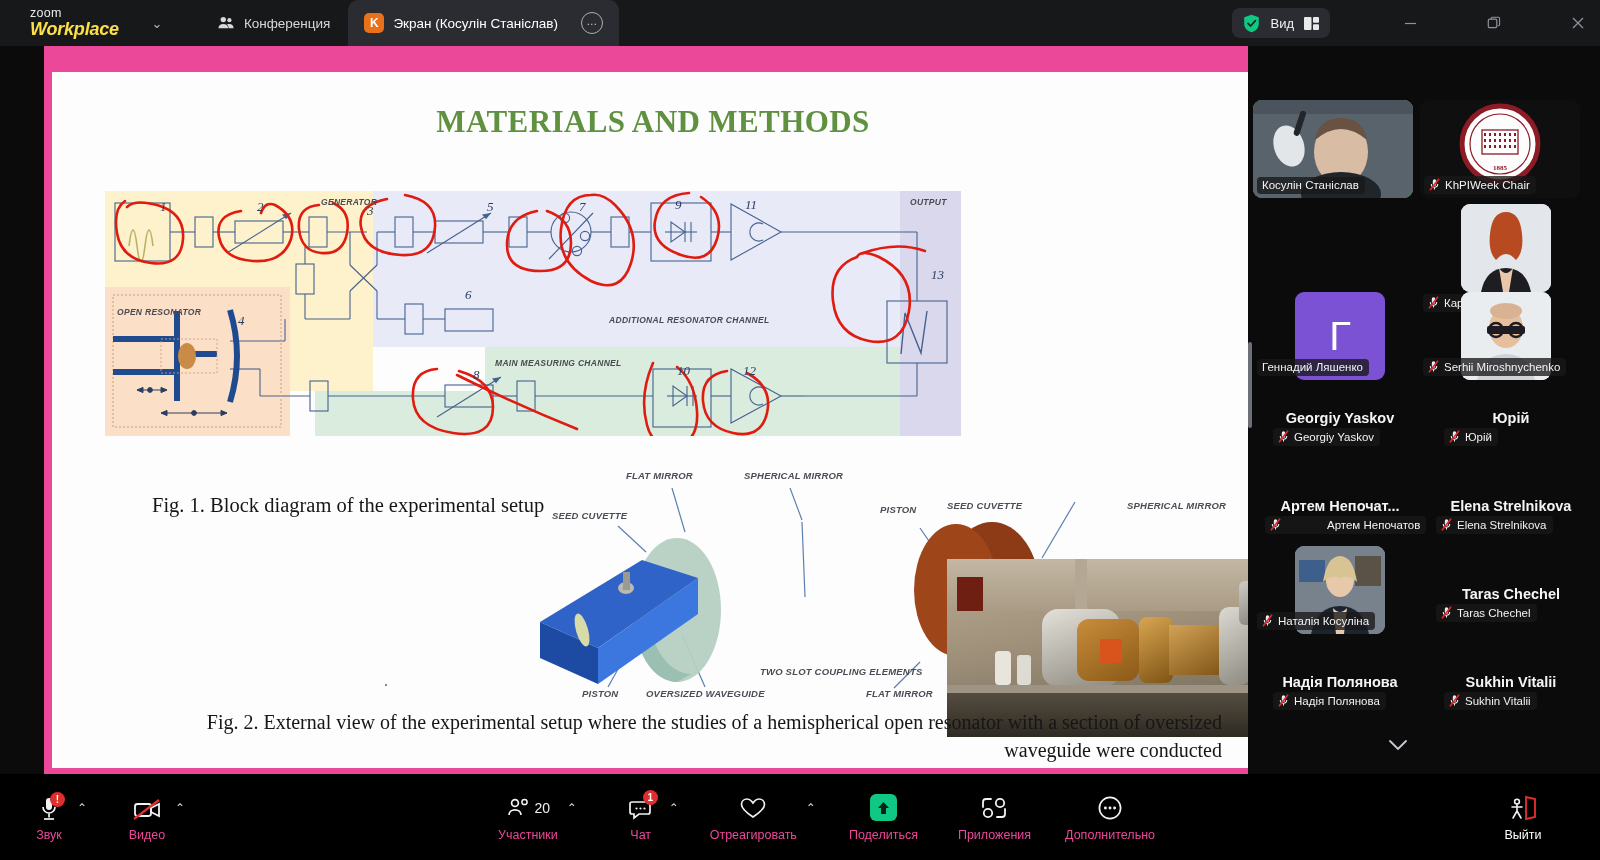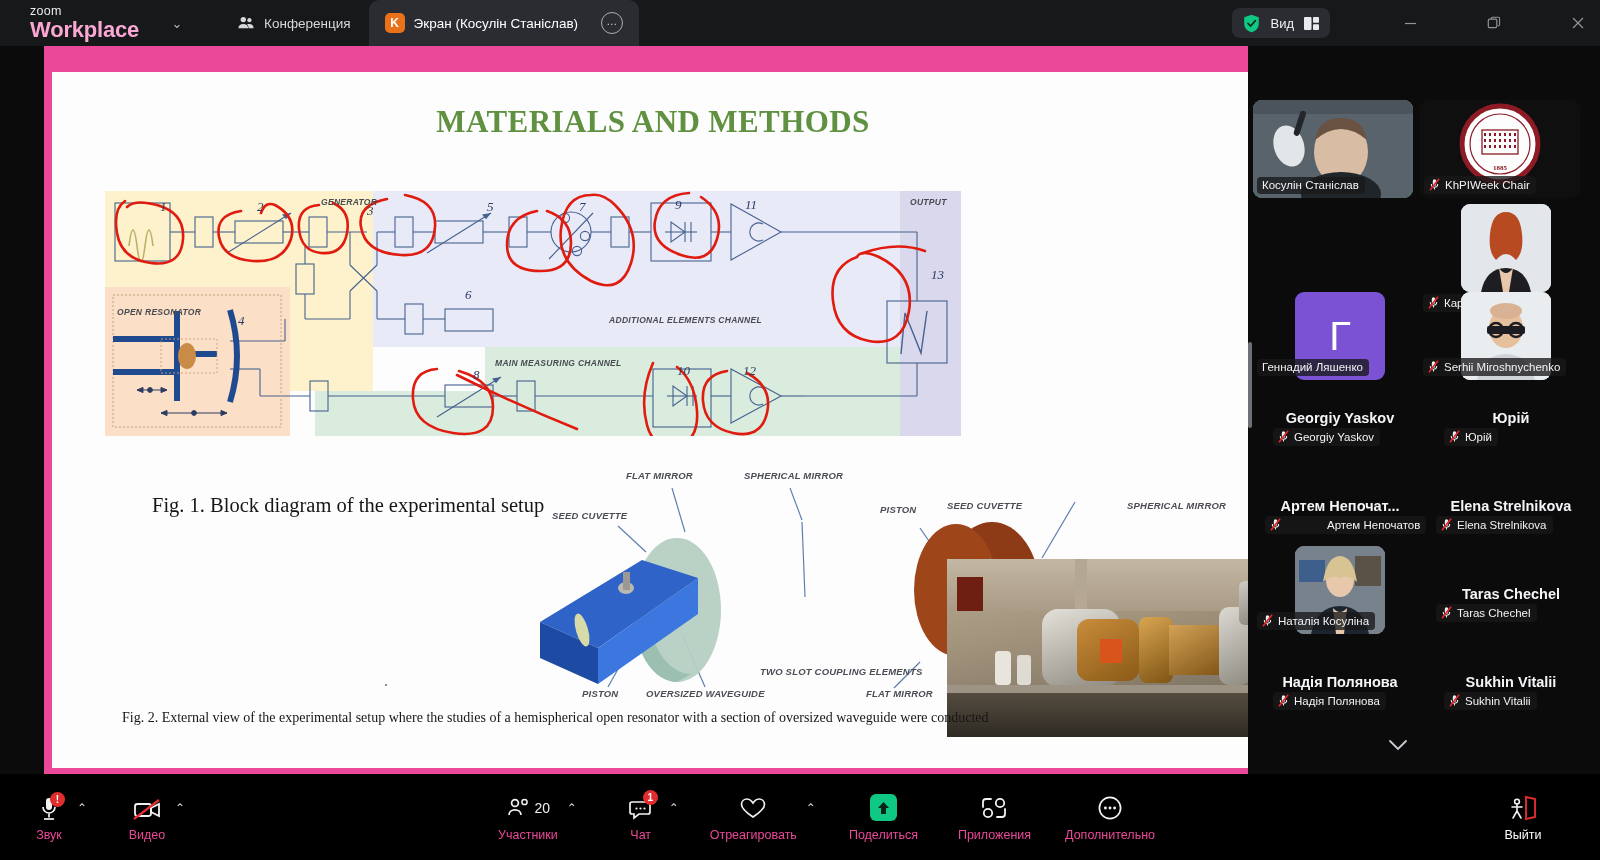--- a/index.html
+++ b/index.html
@@ -16,21 +16,21 @@
   .titlebar {
     position: absolute; left: 0; top: 0; width: 1600px; height: 46px;
     background: #17181a;
     display: flex; align-items: center;
   }
   .zoom-logo {
     display: flex; flex-direction: column; justify-content: center;
     margin-left: 30px; line-height: 1.05;
   }
   .zoom-logo .l1 { font-size: 12.5px; color: #e9eaec; letter-spacing: .3px; }
-  .zoom-logo .l2 { font-size: 22px; color: #f9a8d4; font-weight: 700; letter-spacing: -.2px; }
+  .zoom-logo .l2 { font-size: 18px; color: #fde047; font-weight: 700; letter-spacing: -.2px; font-style: italic; }
   .tb-caret {
     margin-left: 26px; color: #b9bcc2; font-size: 13px;
     width: 24px; height: 24px; display: flex; align-items: center; justify-content: center;
     border-radius: 4px; cursor: pointer;
   }
   .tb-tab {
     display: flex; align-items: center; gap: 9px;
     height: 46px; padding: 0 18px; cursor: pointer;
     color: #d6d8dc; font-size: 13.5px;
   }
@@ -115,22 +115,22 @@
   }
   .photo {
     position: absolute; left: 425px; top: 97px; width: 320px; height: 178px;
     background:
       radial-gradient(ellipse 40px 30px at 185px 95px, #d8611f 0%, #a8430f 55%, rgba(0,0,0,0) 70%),
       linear-gradient(170deg, #b9ab96 0%, #a2937c 38%, #6b6354 100%);
     overflow: hidden;
   }
   .ph { position: absolute; }
   .cap2 {
-    position: absolute; left: 70px; top: 636px; width: 1100px; text-align: left;
-    font-family: "Liberation Serif", serif; font-size: 14px; color: #161616; line-height: 1.42;
+    position: absolute; left: 70px; top: 636px; width: 1100px; text-align: right;
+    font-family: "Liberation Serif", serif; font-size: 20px; color: #161616; line-height: 1.42;
   }
   .stray-dot { position: absolute; left: 333px; top: 612px; width: 2px; height: 2px; background: #8a8a8a; }
 
   
   .rail {
     position: absolute; left: 1248px; top: 46px; width: 352px; height: 728px;
     background: #0b0b0c;
   }
   .tile { position: absolute; }
   .tile .vid {
@@ -405,21 +405,21 @@
             <path d="M758 62 q34 -12 62 -2"></path>
             <path d="M332 178 q-26 2 -24 30 q2 28 40 34 q40 6 40 -26 q0 -26 -34 -36"></path>
             <path d="M352 184 q60 30 120 54"></path>
             <path d="M548 172 q-14 32 -6 62 q6 24 30 20 q22 -4 20 -34 q-2 -30 -20 -44"></path>
             <path d="M622 180 q-26 4 -24 30 q2 26 30 32 q28 6 34 -20 q6 -26 -20 -40"></path>
           </g>
         </svg>
 
         <div class="f1-lbl" style="left:216px; top:6px;">GENERATOR</div>
         <div class="f1-lbl" style="left:12px; top:116px;">OPEN RESONATOR</div>
-        <div class="f1-lbl" style="left:504px; top:124px;">ADDITIONAL ELEMENTS CHANNEL</div>
+        <div class="f1-lbl" style="left:504px; top:124px;">ADDITIONAL RESONATOR CHANNEL</div>
         <div class="f1-lbl" style="left:390px; top:167px;">MAIN MEASURING CHANNEL</div>
         <div class="f1-lbl" style="left:805px; top:6px;">OUTPUT</div>
 
         <div class="f1-num" style="left:55px;  top:8px;">1</div>
         <div class="f1-num" style="left:152px; top:8px;">2</div>
         <div class="f1-num" style="left:262px; top:12px;">3</div>
         <div class="f1-num" style="left:133px; top:122px;">4</div>
         <div class="f1-num" style="left:382px; top:8px;">5</div>
         <div class="f1-num" style="left:360px; top:96px;">6</div>
         <div class="f1-num" style="left:474px; top:8px;">7</div>

